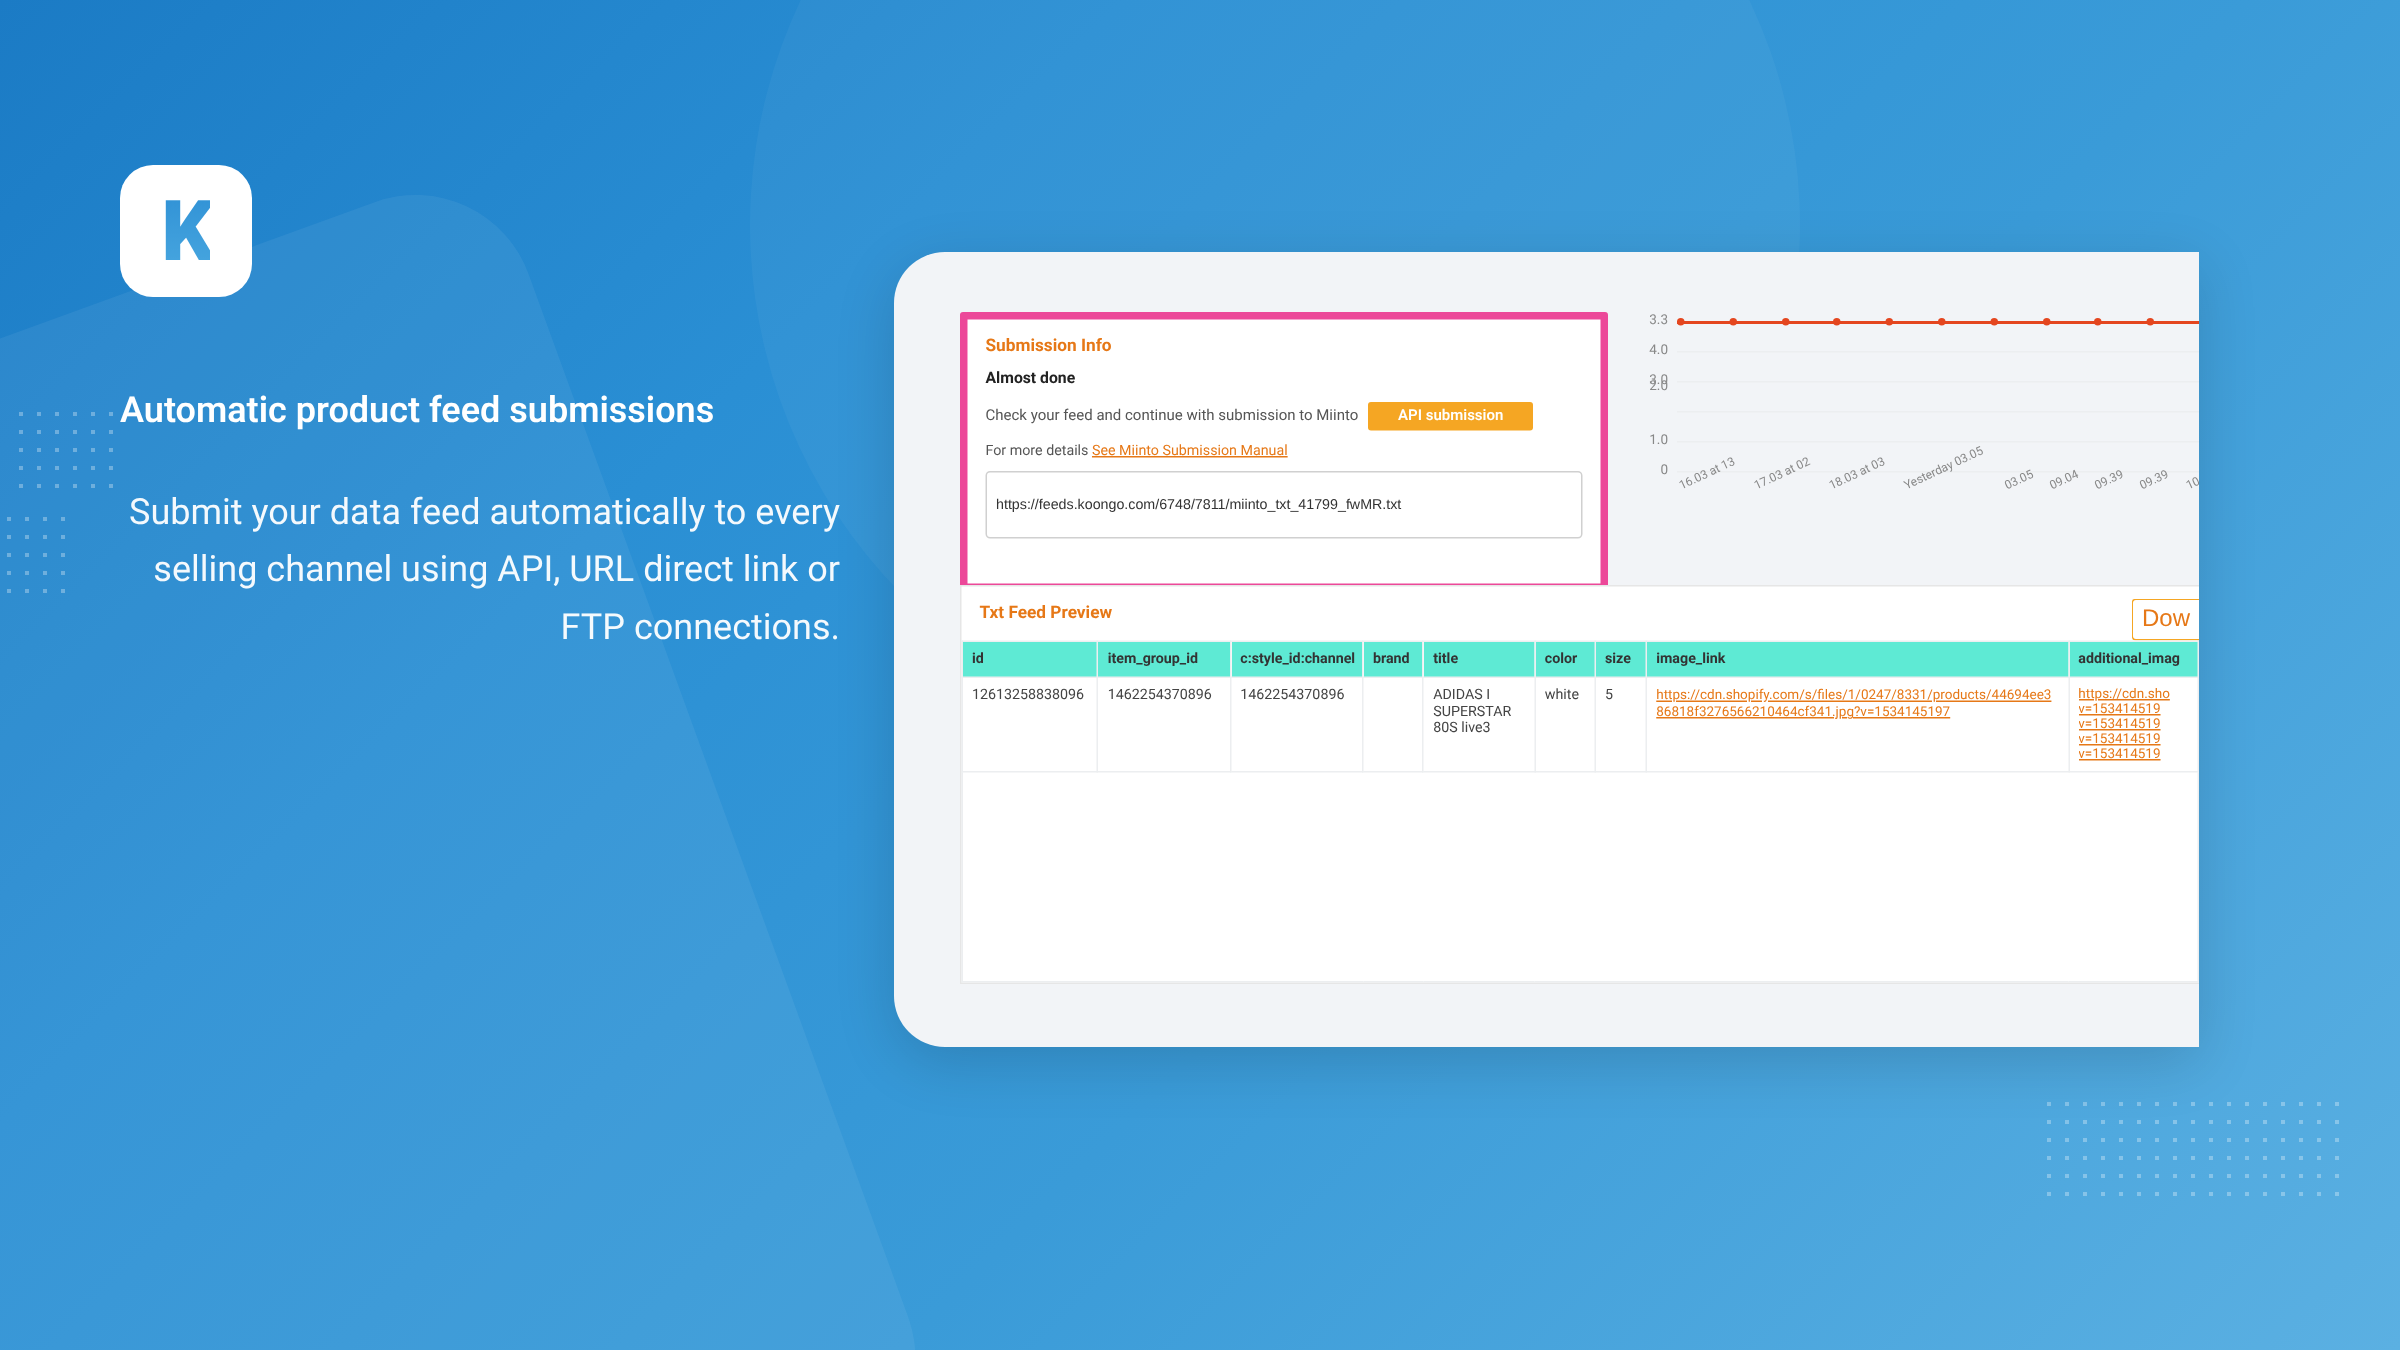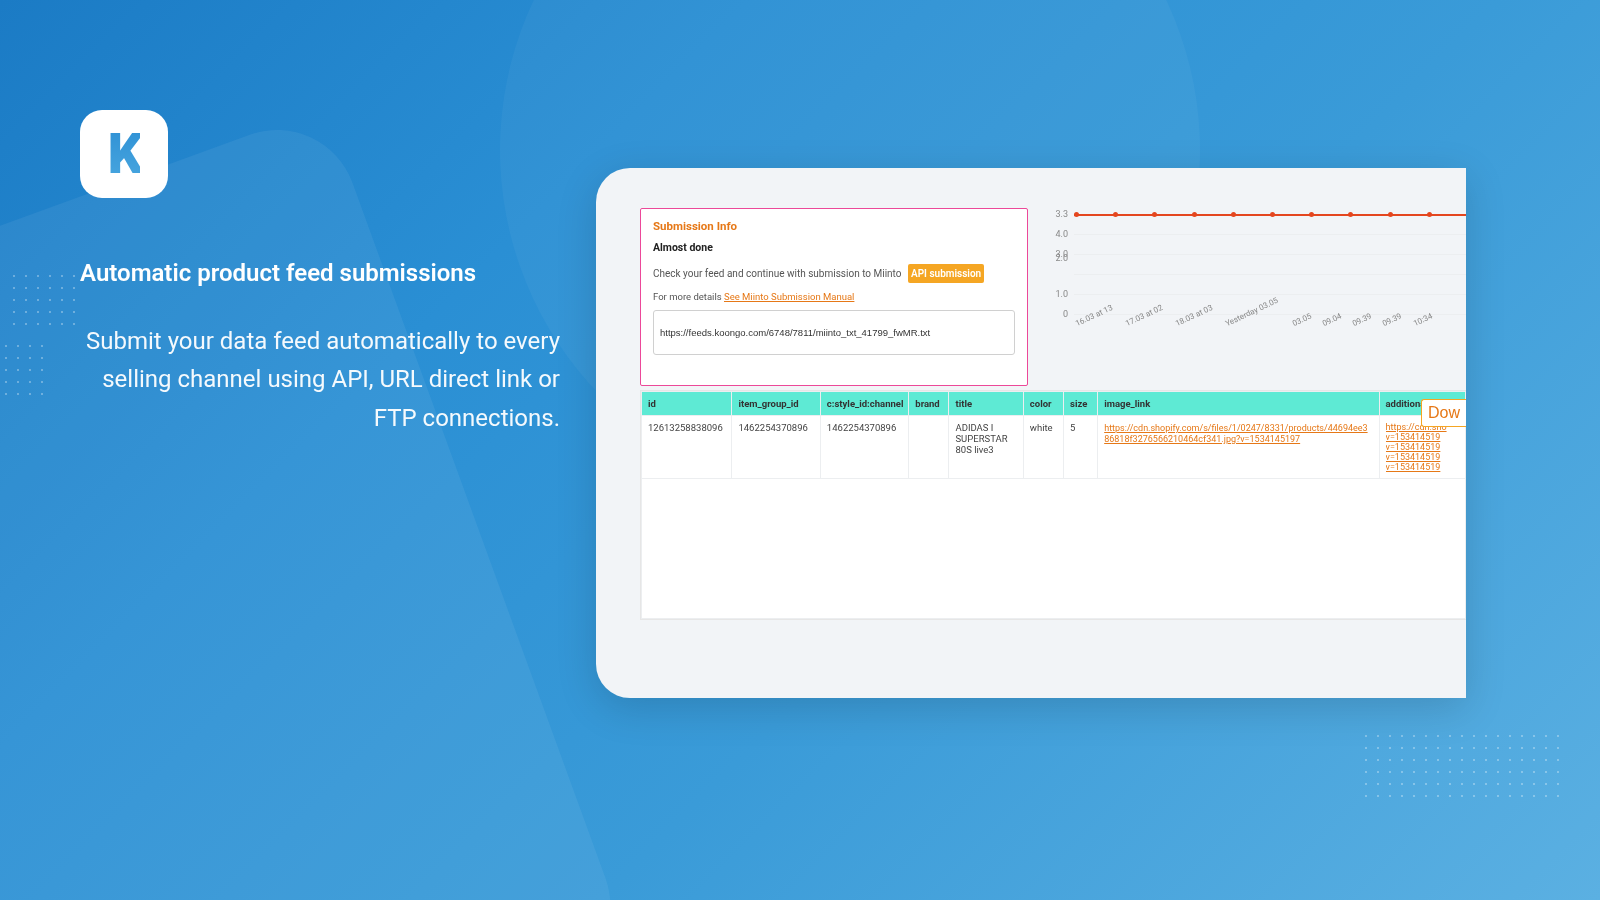--- a/index.html
+++ b/index.html
@@ -81,40 +81,40 @@
   background: #f2f4f7;
   border-radius: 34px 0 0 34px;
   overflow: hidden;
   box-shadow: 0 10px 40px rgba(0,0,0,0.15);
 }
 .panel-inner {
   padding: 40px 0 0 44px;
   display: flex;
 }
 .submission-card {
-  width: 388px;
+  width: 432px;
   background: #fff;
   border-radius: 2px;
   padding: 10px 12px 30px;
-  border: 1px solid #ec4899;
+  border: 5px solid #ec4899;
 }
 .submission-card h4 {
   color: #e67817; font-size: 11.5px; font-weight: 700; margin-bottom: 8px;
 }
 .submission-card .status {
   color: #222; font-size: 10.5px; font-weight: 700; margin-bottom: 10px;
 }
 .submission-card .check {
   color: #555; font-size: 10px; margin-bottom: 8px;
 }
 .api-btn {
   display: inline-block;
   background: #f5a623; color: #fff;
   font-size: 10px; font-weight: 600;
-  padding: 4px 3px; border-radius: 2px;
+  padding: 4px 20px; border-radius: 2px;
   margin-left: 4px;
 }
 .submission-card .details {
   color: #555; font-size: 9.5px; margin-bottom: 8px;
 }
 .submission-card .details a {
   color: #e67817; text-decoration: underline;
 }
 .feed-url {
   width: 100%; font-size: 9.5px;
@@ -227,20 +227,21 @@
               <div class="dot" style="left: 80%;"></div>
               <div class="dot" style="left: 90%;"></div>
             </div>
           </div>
         <div class="chart-x" id="chart-x"><span>16.03 at 13</span><span>17.03 at 02</span><span>18.03 at 03</span><span>Yesterday 03.05</span><span>03.05</span><span>09.04</span><span>09.39</span><span>09.39</span><span>10:34</span></div>
       </div>
     </div>
   </div>
 
   <div class="preview">
+    <div class="preview-title">Txt Feed Preview</div>
     <button class="download-btn">Dow</button>
     <table>
       <colgroup>
         <col style="width:90px">
           <col style="width:88px">
           <col style="width:88px">
         <col style="width:40px">
           <col style="width:74px">
           <col style="width:40px">
         <col style="width:34px">

